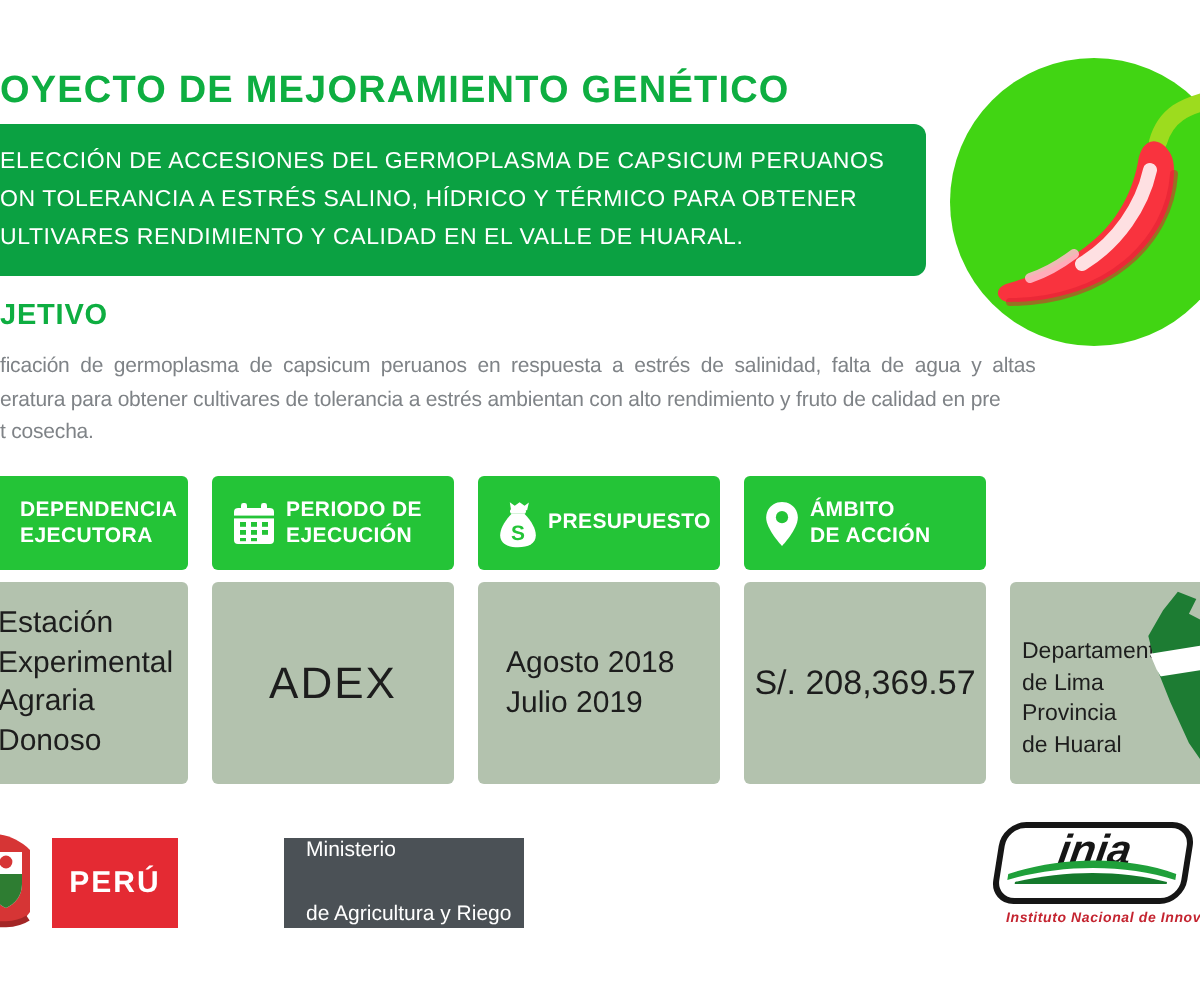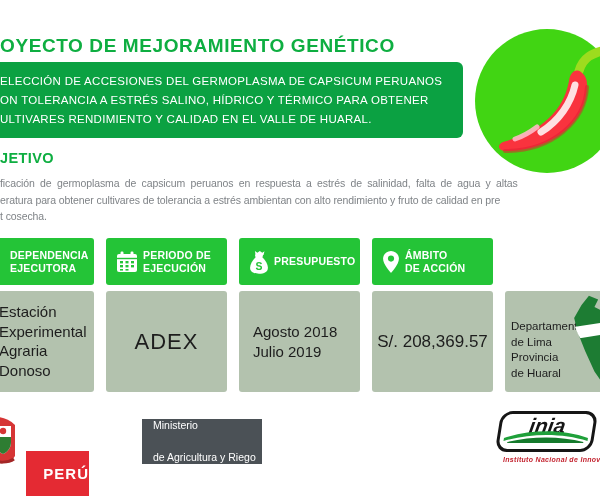--- a/index.html
+++ b/index.html
@@ -64,21 +64,21 @@
   .cell4{display:flex;align-items:center;justify-content:center;}
   .budget{font-size:17px;color:#1d1d1d;white-space:nowrap;}
   .cell5-text{position:absolute;left:6px;top:28px;font-size:11.5px;line-height:15.5px;}
   .cell5-text div{white-space:nowrap;}
   .peru-map{position:absolute;left:46px;top:3px;}
 
   
   .coat{left:-16px;top:416px;}
   .peru-box{
     left:26px;top:419px;width:63px;height:45px;background:var(--flag-red,#e42a33);
-    display:flex;align-items:center;justify-content:flex-end;margin-top:32px;
+    display:flex;align-items:center;justify-content:center;
   }
   .peru-box span{color:#fff;font-weight:bold;font-size:15px;letter-spacing:1px;}
   .ministry-box{
     left:98px;top:419px;width:120px;height:45px;background:var(--slate,#4b5156);
     display:flex;flex-direction:column;justify-content:space-between;box-sizing:border-box;padding-left:11px;margin-left:44px;
   }
   .ministry-box div{color:#fff;font-size:10.5px;line-height:13.5px;white-space:nowrap;}
   .inia-box{
     left:498px;top:411px;width:97px;height:41px;background:#fff;
     border:3px solid #161616;border-radius:12px;box-sizing:border-box;

